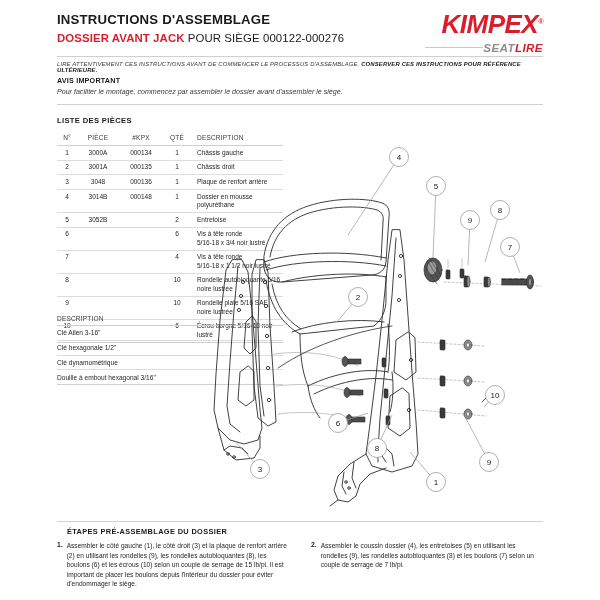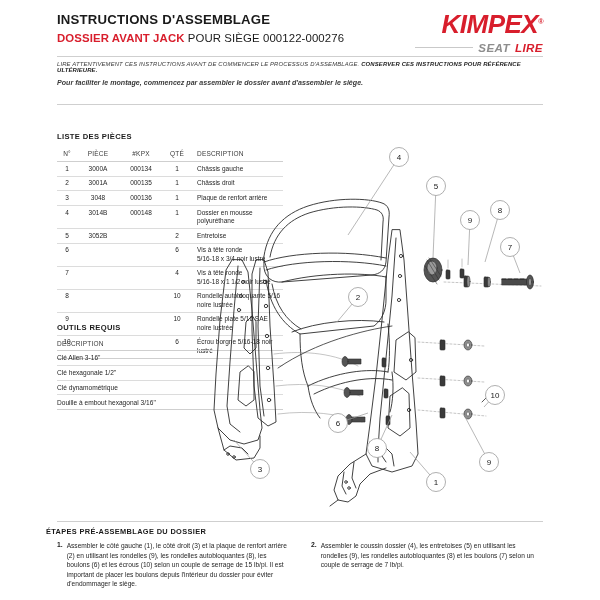--- a/index.html
+++ b/index.html
@@ -69,21 +69,20 @@
   }
   .logo-word sup {
     font-size: 7px;
     font-style: normal;
     vertical-align: super;
   }
   .logo-sub {
     display: flex;
     align-items: center;
     justify-content: flex-end;
-    gap: 5px;
     margin-top: 4px;
   }
   .logo-rule {
     flex: 1 1 auto;
     height: 1px;
     background: #c9c9c9;
     max-width: 58px;
   }
   .logo-seat {
     font-size: 11.6px;
@@ -129,30 +128,28 @@
     font-size: 7.2px;
     font-weight: bold;
     letter-spacing: .2px;
     color: #1a1a1a;
   }
   .avis-text {
     font-size: 7.1px;
     font-style: italic;
     color: #3a3a3a;
     margin-top: 3px;
-    font-weight: bold;
   }
 
   
   .section-title {
     font-size: 7.6px;
     font-weight: bold;
     letter-spacing: .35px;
     color: #1a1a1a;
-    margin-top: 16px;
   }
   .parts {
     position: absolute;
     left: 57px; top: 116px;
     width: 226px;
   }
   table.tbl {
     border-collapse: collapse;
     width: 100%;
     margin-top: 6px;
@@ -204,21 +201,21 @@
     font-size: 6.6px;
     color: #262626;
     padding: 3.4px 0;
     border-bottom: 1px solid #dcdcdc;
   }
   table.tools-tbl tr:last-child td { border-bottom: 1px solid #cfcfcf; }
 
   
   .steps-head {
     position: absolute;
-    left: 46px; top: 527px;
+    left: 67px; top: 527px;
     font-size: 7.4px;
     font-weight: bold;
     letter-spacing: .35px;
   }
   .steps {
     position: absolute;
     left: 57px; top: 541px;
     width: 486px;
     display: flex;
     gap: 22px;
@@ -276,20 +273,21 @@
     </div>
   </div>
 
   <div class="hrule top"></div>
 
   <div class="lead">
     <span>LIRE ATTENTIVEMENT CES INSTRUCTIONS AVANT DE COMMENCER LE PROCESSUS D'ASSEMBLAGE. </span><b>CONSERVER CES INSTRUCTIONS POUR RÉFÉRENCE ULTÉRIEURE.</b>
   </div>
 
   <div class="avis">
+    <div class="avis-title">AVIS IMPORTANT</div>
     <div class="avis-text">Pour faciliter le montage, commencez par assembler le dossier avant d'assembler le siège.</div>
   </div>
 
   <div class="hrule mid"></div>
 
   <div class="parts">
     <div class="section-title">LISTE DES PIÈCES</div>
     <table class="tbl">
       <thead>
         <tr>
@@ -369,21 +367,20 @@
             <td class="c-pc"></td>
             <td class="c-kpx"></td>
             <td class="c-qte">6</td>
             <td class="c-desc">Écrou borgne 5/16-18 noir lustré</td>
           </tr>
         </tbody>
     </table>
   </div>
 
   <div class="tools">
-    <div class="section-title">OUTILS REQUIS</div>
     <table class="tools-tbl">
       <thead>
         <tr>
           <th>DESCRIPTION</th>
         </tr>
       </thead>
       <tbody>
           <tr>
             <td>Clé Allen 3-16"</td>
           </tr>

